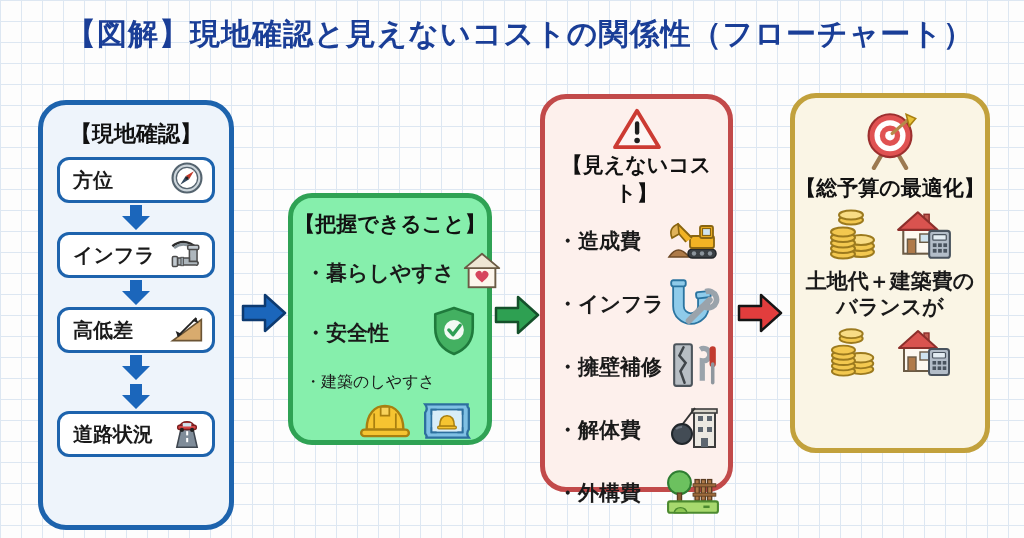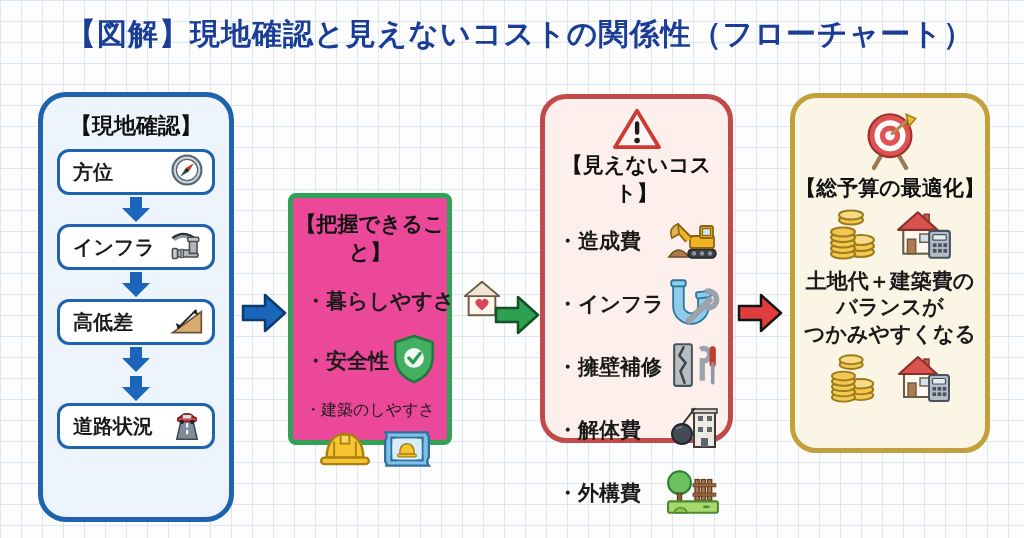--- a/index.html
+++ b/index.html
@@ -11,23 +11,23 @@
       linear-gradient(#dde7f2 1px, transparent 1px),
       linear-gradient(90deg, #dde7f2 1px, transparent 1px);
     background-size:21px 21px;
     color:#1a1a1a;
   }
   .title{
     position:absolute;left:0;top:14px;width:1024px;text-align:center;
     font-size:30px;font-weight:800;color:#1a3e97;letter-spacing:1px;padding-left:8px;
   }
   .panel{position:absolute;box-sizing:border-box;border-style:solid;border-width:5px;}
-  .panel-site{left:38px;top:92px;width:196px;height:430px;border-color:#1d63ad;border-radius:28px;background:#eef4fb;}
-  .panel-benefit{left:288px;top:193px;width:164px;height:252px;border-color:#2fa254;border-radius:8px;background:#ec4899;}
-  .panel-cost{left:540px;top:94px;width:193px;height:349px;border-color:#c24a4a;border-radius:26px;background:#fdf0ec;}
+  .panel-site{left:38px;top:100px;width:196px;height:430px;border-color:#1d63ad;border-radius:28px;background:#eef4fb;}
+  .panel-benefit{left:288px;top:193px;width:204px;height:252px;border-color:#2fa254;border-radius:24px;background:#86efac;}
+  .panel-cost{left:540px;top:94px;width:193px;height:398px;border-color:#c24a4a;border-radius:26px;background:#fdf0ec;}
   .panel-goal{left:790px;top:93px;width:200px;height:360px;border-color:#c2a13c;border-radius:26px;background:#faf5e5;}
   .panel-header{text-align:center;font-size:21px;font-weight:800;color:#111;}
   .site-header{margin-top:14px;font-size:22px;}
   .site-items{display:flex;flex-direction:column;align-items:center;margin-top:8px;}
   .site-box{
     width:158px;height:46px;box-sizing:border-box;background:#fff;
     border:3px solid #1d63ad;border-radius:12px;
     display:flex;align-items:center;justify-content:space-between;
     padding:0 8px 0 13px;
   }
@@ -323,21 +323,20 @@
         <rect x="36.5" y="39.4" width="3.6" height="3.6"></rect>
             <rect x="41.6" y="39.4" width="3.6" height="3.6"></rect>
             <rect x="46.7" y="39.4" width="3.6" height="3.6"></rect>
       </g>
     </svg></span>
   </div>
 
   <div class="goal-lines">
     <div>土地代＋建築費の</div>
     <div>バランスが</div>
-    <div>つかみやすくなる</div>
   </div>
 
   <div class="goal-icons">
     <span><svg width="56" height="50" viewBox="0 0 56 52">
       <g stroke="#9c7a1e" stroke-width="2" fill="#f3c84f">
         <ellipse cx="34" cy="44" rx="13" ry="5"></ellipse>
             <ellipse cx="34" cy="38" rx="13" ry="5"></ellipse>
             <ellipse cx="34" cy="32" rx="13" ry="5" fill="#f8dc85"></ellipse>
         <ellipse cx="16" cy="46" rx="12" ry="4.6"></ellipse>
             <ellipse cx="16" cy="40.5" rx="12" ry="4.6"></ellipse>

